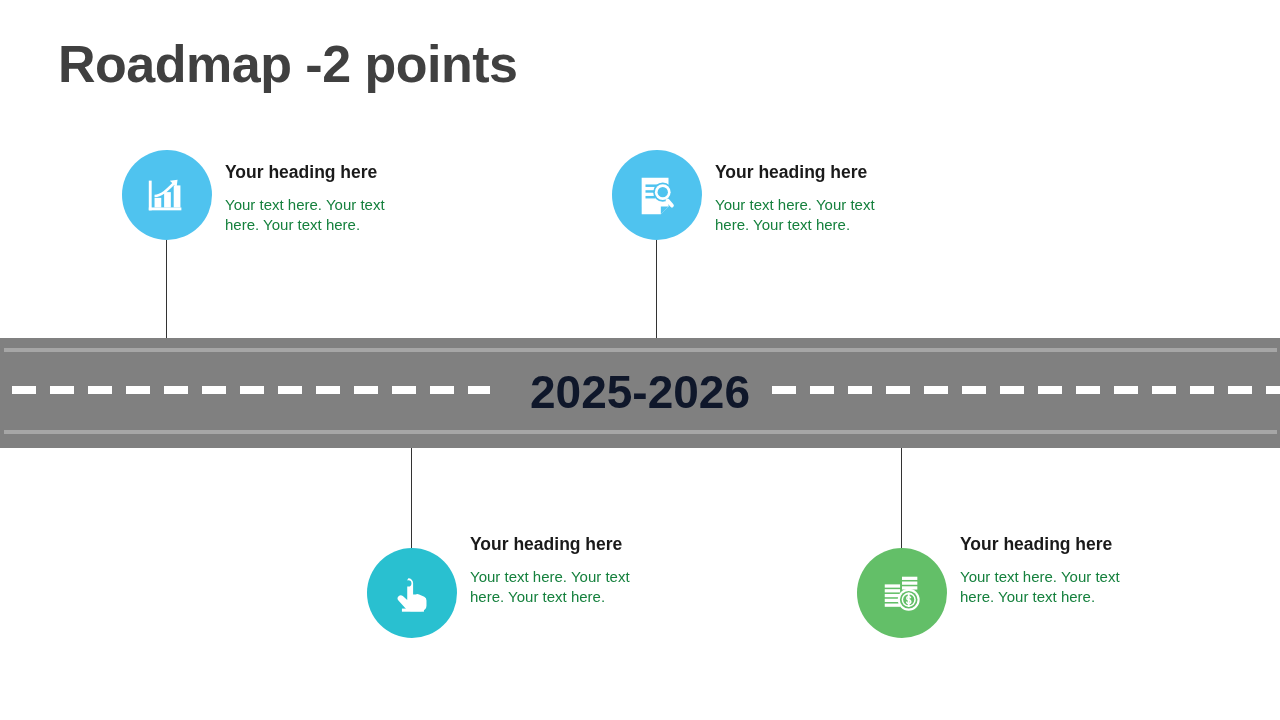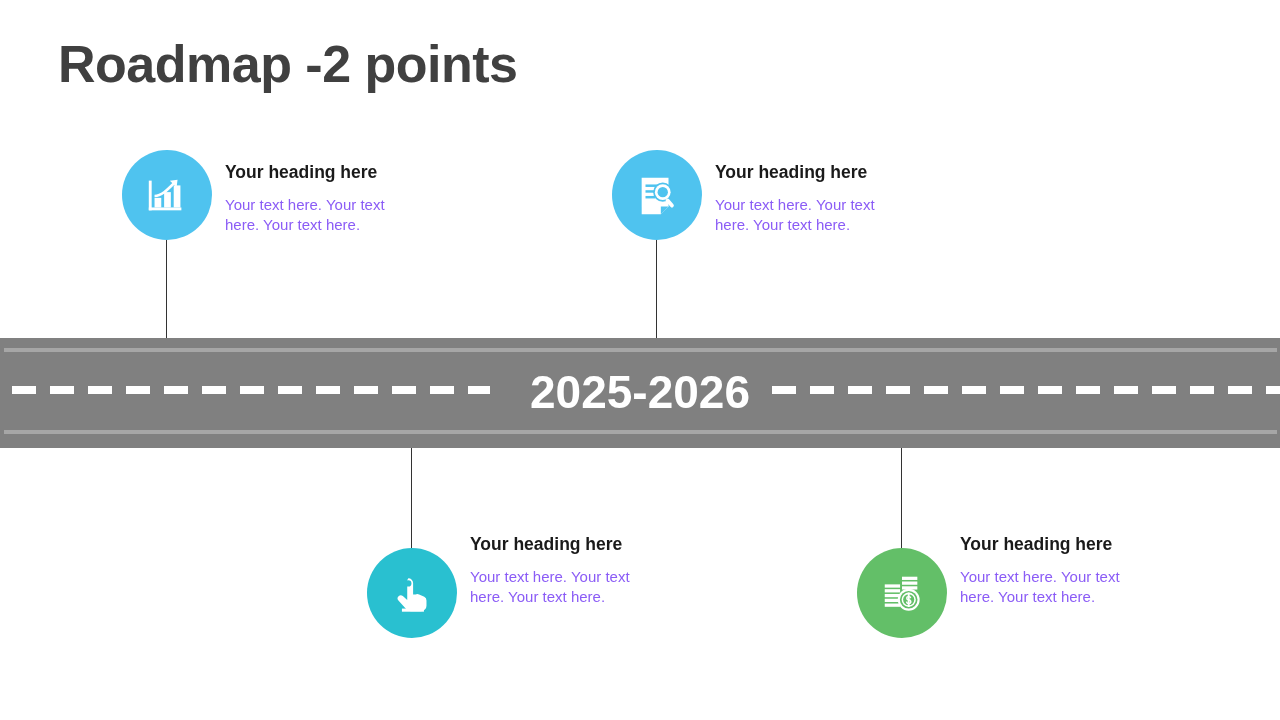--- a/index.html
+++ b/index.html
@@ -72,21 +72,21 @@
   }
 
   .road-year {
     position: absolute;
     left: 0;
     top: 28px;
     width: 1280px;
     text-align: center;
     font-size: 46px;
     font-weight: bold;
-    color: #ffffff;
+    color: #0f172a;
     letter-spacing: 0px;
     line-height: 52px;
     z-index: 4;
   }
   .road-year-bg {
     position: absolute;
     left: 490px;
     top: 24px;
     width: 280px;
     height: 62px;
@@ -131,21 +131,21 @@
   .mile-heading {
     font-size: 17.5px;
     font-weight: bold;
     color: #1a1a1a;
     line-height: 22px;
     white-space: nowrap;
     margin-bottom: 12px;
   }
   .mile-body {
     font-size: 15px;
-    color: #8b5cf6;
+    color: #15803d;
     line-height: 19.5px;
   }
 </style>
 </head>
 <body>
 
 <div class="slide">
 
   <div class="page-title">Roadmap -2 points</div>
 

